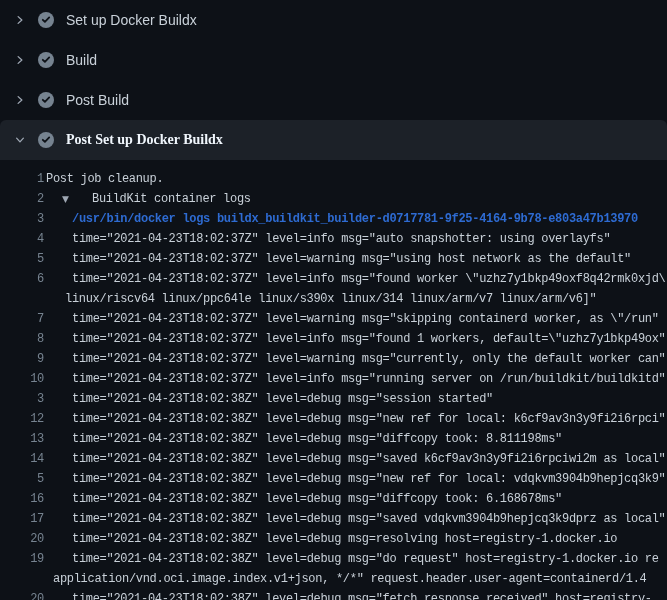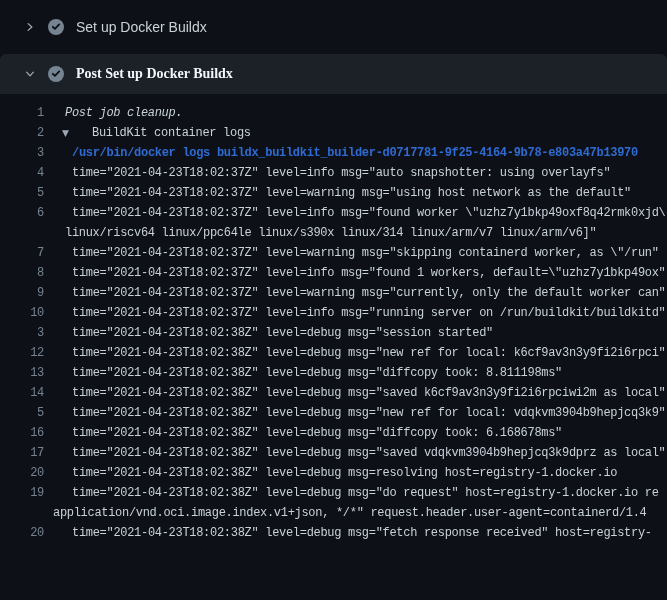--- a/index.html
+++ b/index.html
@@ -17,22 +17,22 @@
   *{box-sizing:border-box;}
   html,body{margin:0;padding:0;}
   body{
     width:667px;height:600px;overflow:hidden;
     background:var(--bg);
     font-family:"Liberation Sans", sans-serif;
   }
   #steps{width:667px;}
   .step{
     height:40px;display:flex;align-items:center;
-    padding-left:24px;cursor:pointer;
-    color:var(--step-fg);font-size:14px;font-weight:400;margin-top:7px;
+    padding-left:14px;cursor:pointer;
+    color:var(--step-fg);font-size:14px;font-weight:400;
   }
   .step.expanded{
     background:var(--header-bg);
     color:var(--step-fg-active);
     font-weight:600;
     border-radius:6px 6px 0 0;
     font-family:Liberation Serif, serif;
   }
   .chev{width:12px;height:12px;margin-right:12px;display:flex;align-items:center;justify-content:center;flex:0 0 12px;}
   .chev svg{display:block;}
@@ -47,21 +47,21 @@
     font-family:"Liberation Mono","DejaVu Sans Mono",monospace;
     font-size:12px;letter-spacing:-0.3px;
     width:667px;
   }
   .log-row{
     height:20px;display:flex;align-items:center;
     white-space:pre;color:var(--log-fg);overflow:hidden;
   }
   .ln{flex:0 0 44px;width:44px;text-align:right;color:var(--ln);user-select:none;}
   .txt{flex:0 0 auto;}
-  .kind-base .txt{margin-left:21px;font-style:italic;}
+  .kind-base .txt{margin-left:2px;}
   .caret{
     margin-left:18px;width:15px;flex:0 0 15px;
     font-size:9px;color:var(--chev);
     font-family:"DejaVu Sans",sans-serif;
     cursor:pointer;
   }
   .kind-group-header .txt{margin-left:15px;}
   .kind-command .txt,.kind-log .txt{margin-left:28px;}
   .kind-command .txt{color:var(--cmd);font-weight:bold;}
   .kind-cont-a .txt{margin-left:21px;}
@@ -81,21 +81,51 @@
     </span>
     <span class="check">
       <svg width="16" height="16" viewBox="0 0 16 16">
         <circle class="cbg" cx="8" cy="8" r="8"></circle>
         <path class="cmark" d="M11.2 5.4 6.9 9.9 4.8 7.8"></path>
       </svg>
     </span>
     <span class="label">Set up Docker Buildx</span>
   </div>
 
-
+  <div class="step">
+    <span class="chev">
+      <svg class="svg-right" width="12" height="12" viewBox="0 0 16 16">
+            <path d="M5.5 3.5 10.5 8 5.5 12.5"></path>
+          </svg>
+
+    </span>
+    <span class="check">
+      <svg width="16" height="16" viewBox="0 0 16 16">
+        <circle class="cbg" cx="8" cy="8" r="8"></circle>
+        <path class="cmark" d="M11.2 5.4 6.9 9.9 4.8 7.8"></path>
+      </svg>
+    </span>
+    <span class="label">Build</span>
+  </div>
+
+  <div class="step">
+    <span class="chev">
+      <svg class="svg-right" width="12" height="12" viewBox="0 0 16 16">
+            <path d="M5.5 3.5 10.5 8 5.5 12.5"></path>
+          </svg>
+
+    </span>
+    <span class="check">
+      <svg width="16" height="16" viewBox="0 0 16 16">
+        <circle class="cbg" cx="8" cy="8" r="8"></circle>
+        <path class="cmark" d="M11.2 5.4 6.9 9.9 4.8 7.8"></path>
+      </svg>
+    </span>
+    <span class="label">Post Build</span>
+  </div>
 
   <div class="step expanded">
     <span class="chev">
 
       <svg class="svg-down" width="12" height="12" viewBox="0 0 16 16">
             <path d="M3.5 5.5 8 10.5 12.5 5.5"></path>
           </svg>
     </span>
     <span class="check">
       <svg width="16" height="16" viewBox="0 0 16 16">

